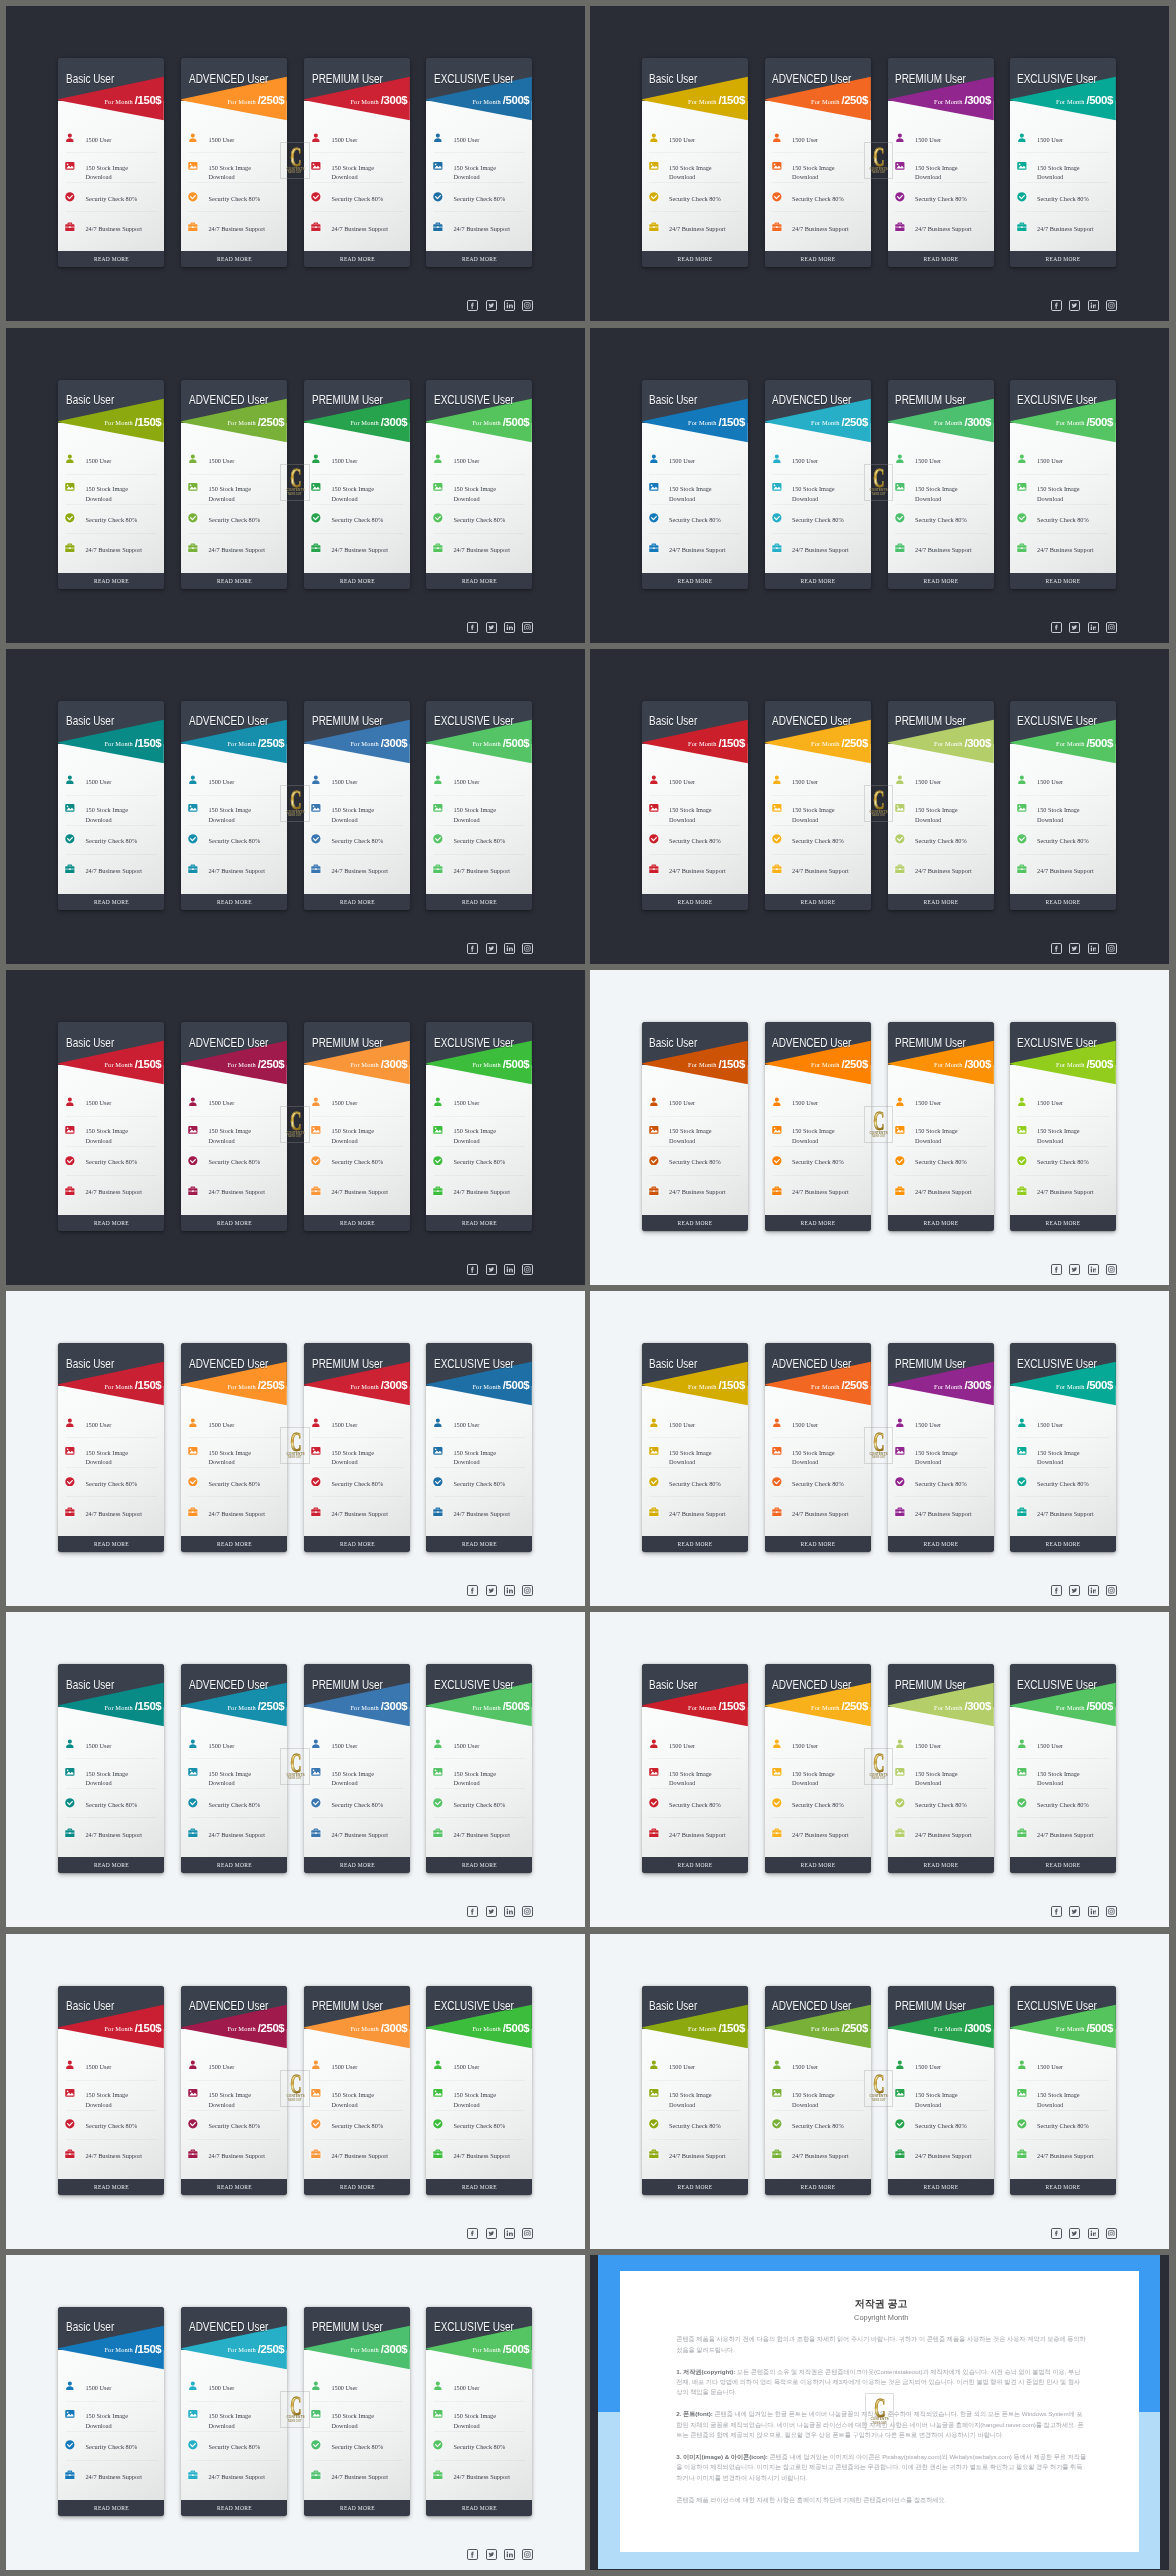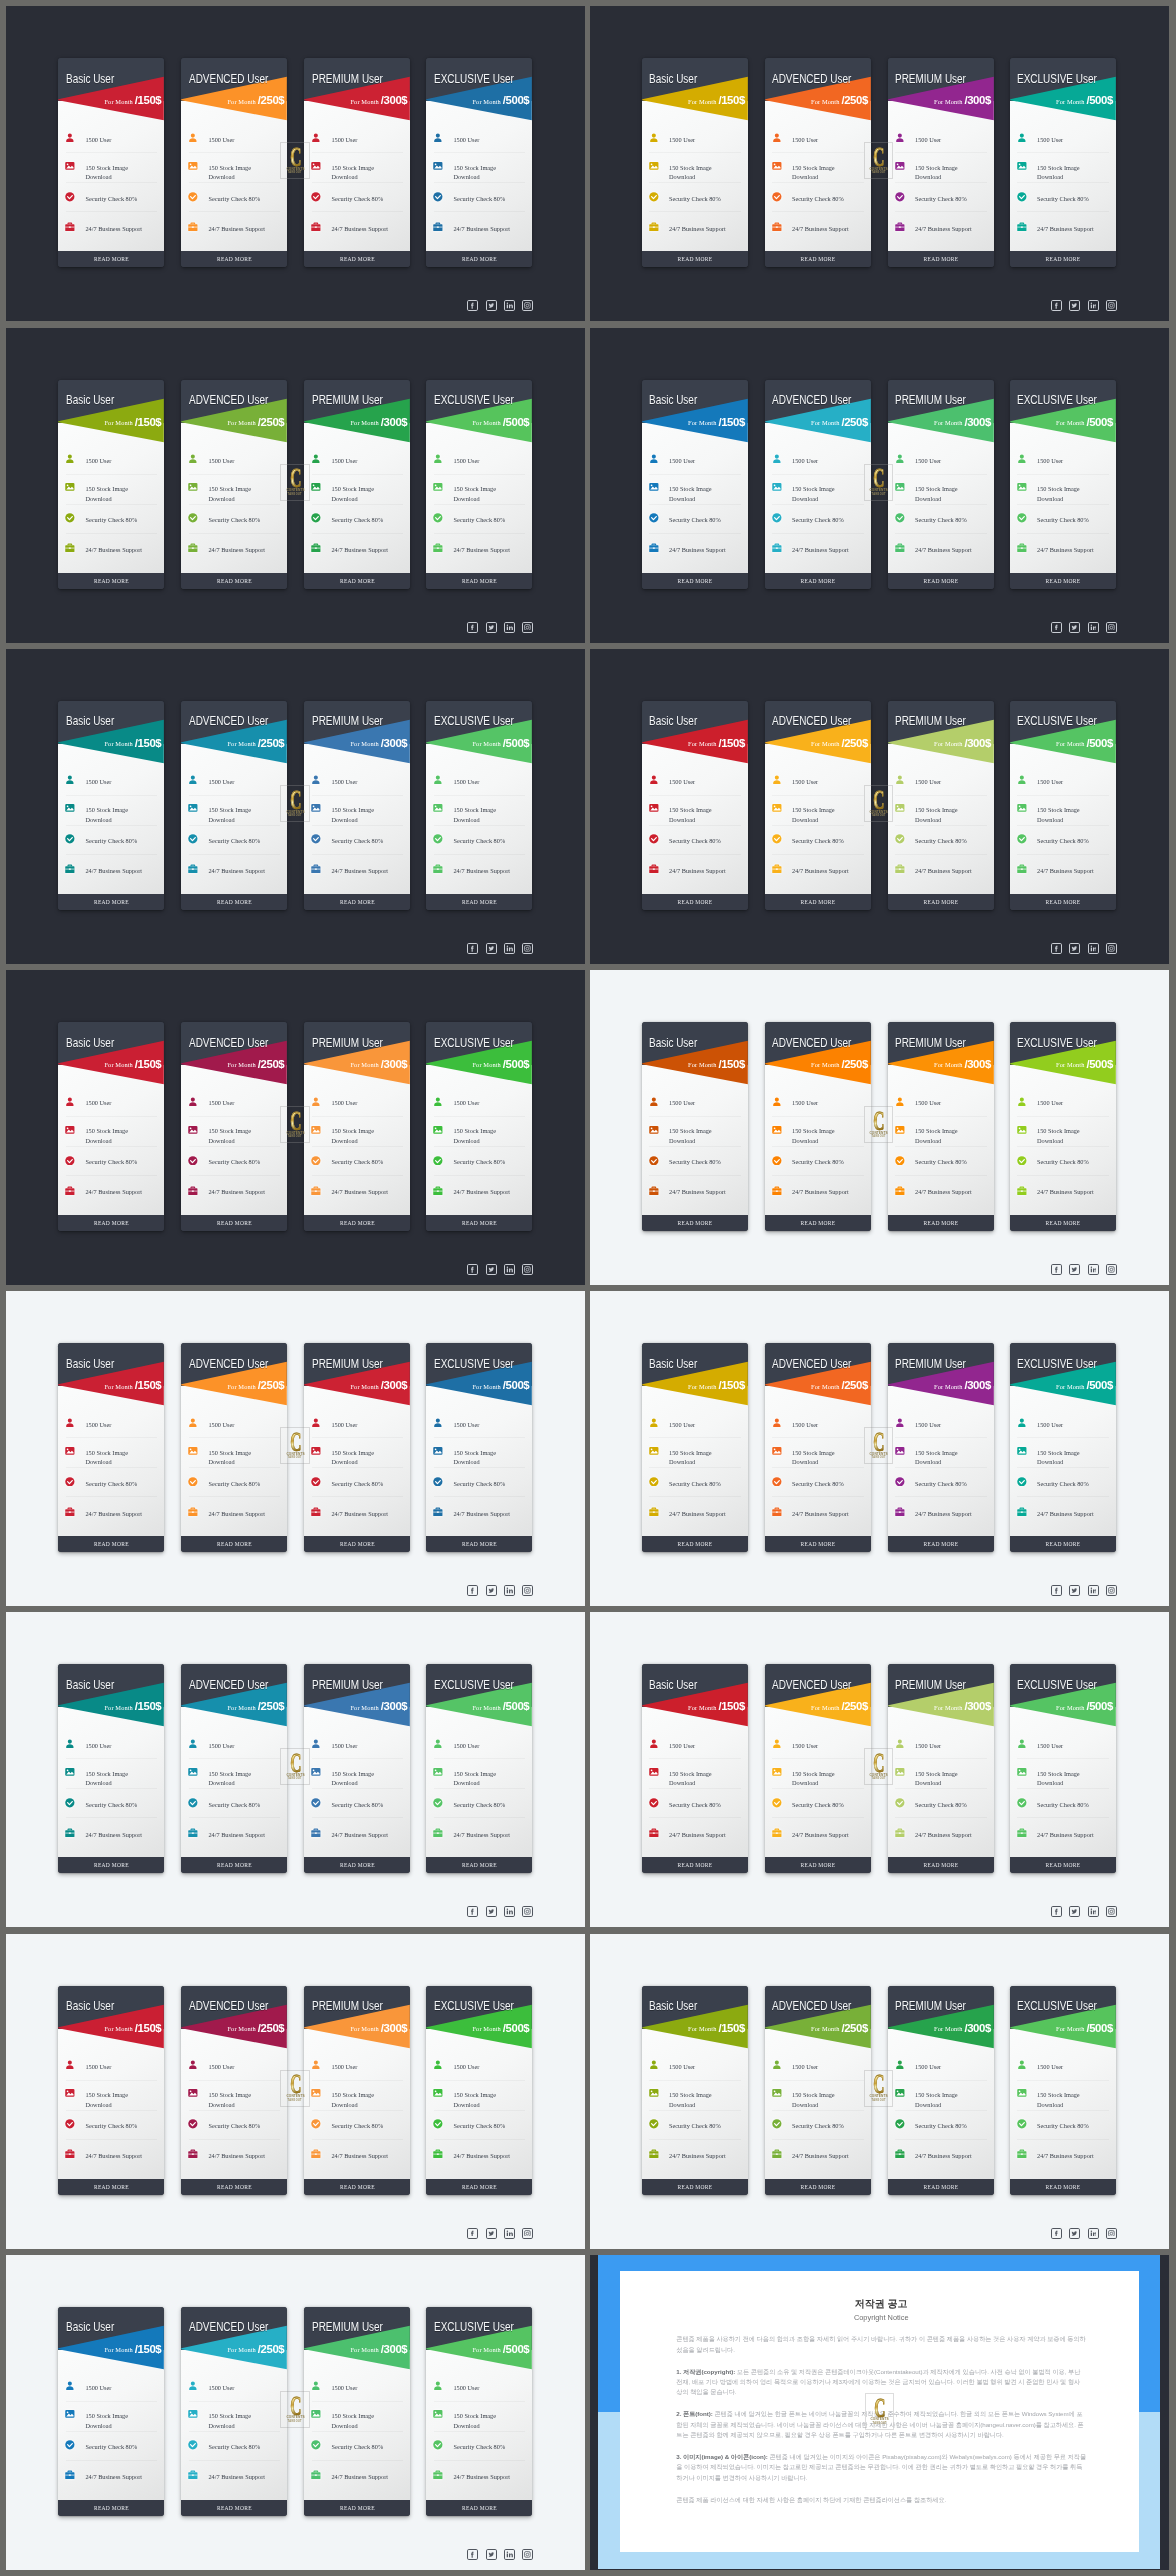--- a/index.html
+++ b/index.html
@@ -3882,21 +3882,21 @@
         </div>
       </div>
     </div>
     <div class="slide">
       <div class="cp">
         <div class="blue">
           <div class="band"></div>
           <div class="paper">
             <div class="inner">
               <h1>저작권 공고</h1>
-              <h2>Copyright Notice</h2>
+              <h2>Copyright Month</h2>
               <p><span>콘텐즕 제품을 사용하기 전에 다음의 합의과 조항을 자세히 읽어 주시기 바랍니다. 귀하가 이 콘텐즕 제품을 사용하는 것은 사용자 계약과 보증에 동의하셨음을 알려드립니다.</span></p>
               <p><b>1. 저작권(copyright):</b><span> 모든 콘텐즕의 소유 및 저작권은 콘텐즕테이크아웃(Contentstakeout)과 제작자에게 있습니다. 사전 승낙 없이 불법적 이용, 부난전재, 배포 기타 방법에 의하여 영리 목적으로 이용하거나 제3자에게 이용하는 것은 금지되어 있습니다. 이러한 불법 행위 발견 시 준엄한 민사 및 형사상의 책임을 묻습니다.</span></p>
               <p><b>2. 폰트(font):</b><span> 콘텐즕 내에 담겨있는 한글 폰트는 네이버 나눔글꼴의 저작권을 준수하여 제작되었습니다. 한글 외의 모든 폰트는 Windows System에 포함된 자체의 글꼴로 제작되었습니다. 네이버 나눔글꼴 라이선스에 대한 자세한 사항은 네이버 나눔글꼴 홈페이지(hangeul.naver.com)를 참고하세요. 폰트는 콘텐즕와 함께 제공되지 않으므로, 필요할 경우 상용 폰트를 구입하거나 다른 폰트로 변경하여 사용하시기 바랍니다.</span></p>
               <p><b>3. 이미지(image) &amp; 아이콘(icon):</b><span> 콘텐즕 내에 담겨있는 이미지와 아이콘은 Pixabay(pixabay.com)와 Webalys(webalys.com) 등에서 제공한 무료 저작물을 이용하여 제작되었습니다. 이미지는 참고로만 제공되고 콘텐즕와는 무관합니다. 이에 관한 권리는 귀하가 별도로 확인하고 필요할 경우 허가를 취득하거나 이미지를 변경하여 사용하시기 바랍니다.</span></p>
               <p><span>콘텐즕 제품 라이선스에 대한 자세한 사항은 홈페이지 하단에 기재한 콘텐즕라이선스를 참조하세요.</span></p>
             </div>
           </div>
         </div>
       </div>
       <div class="wm" style="left: 275px; top: 138px;">

